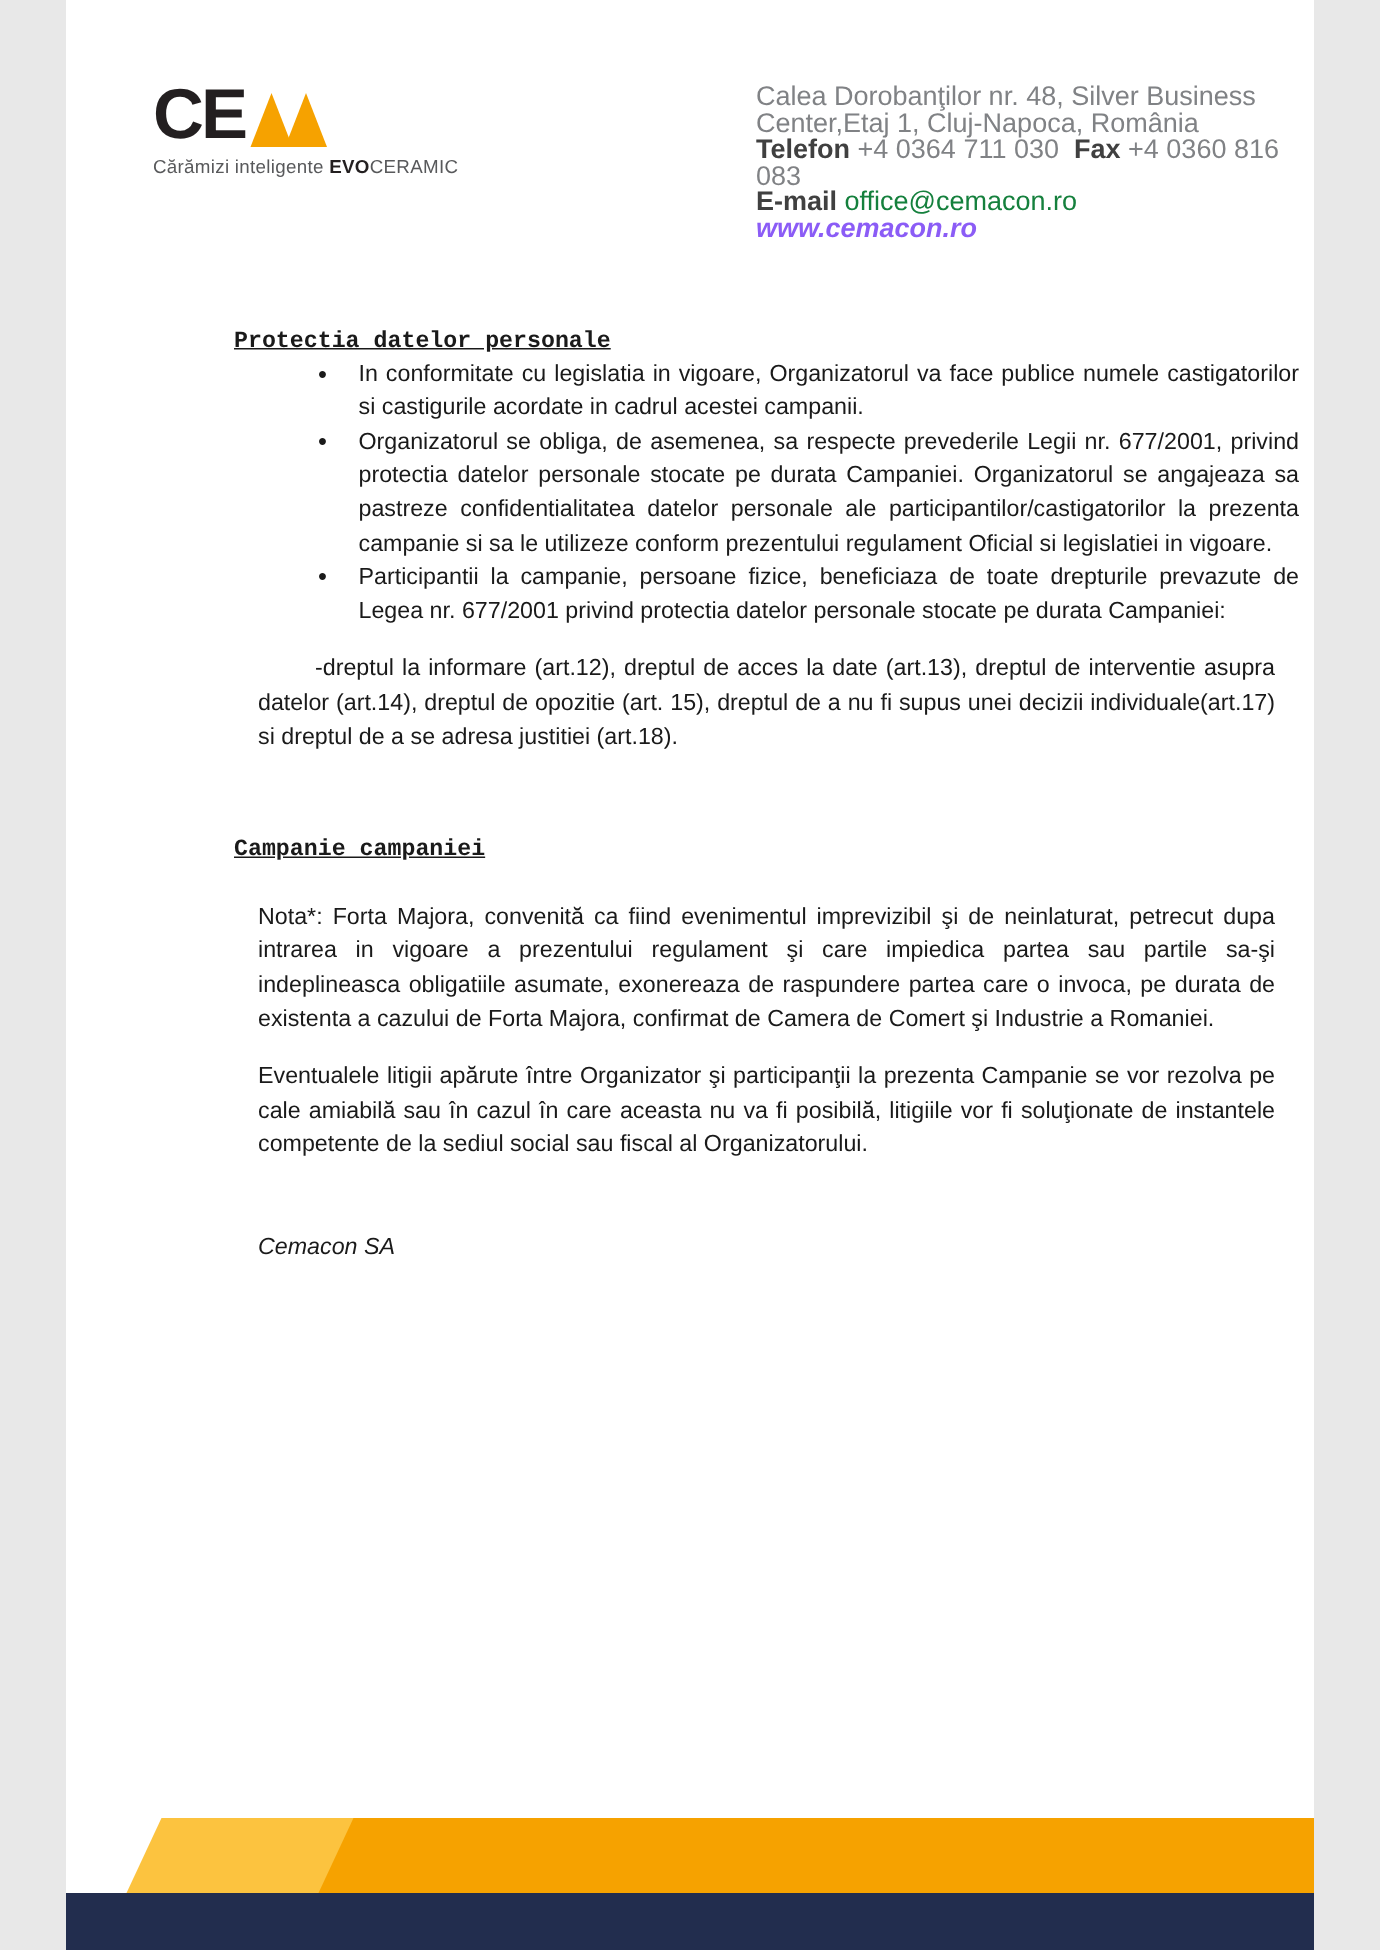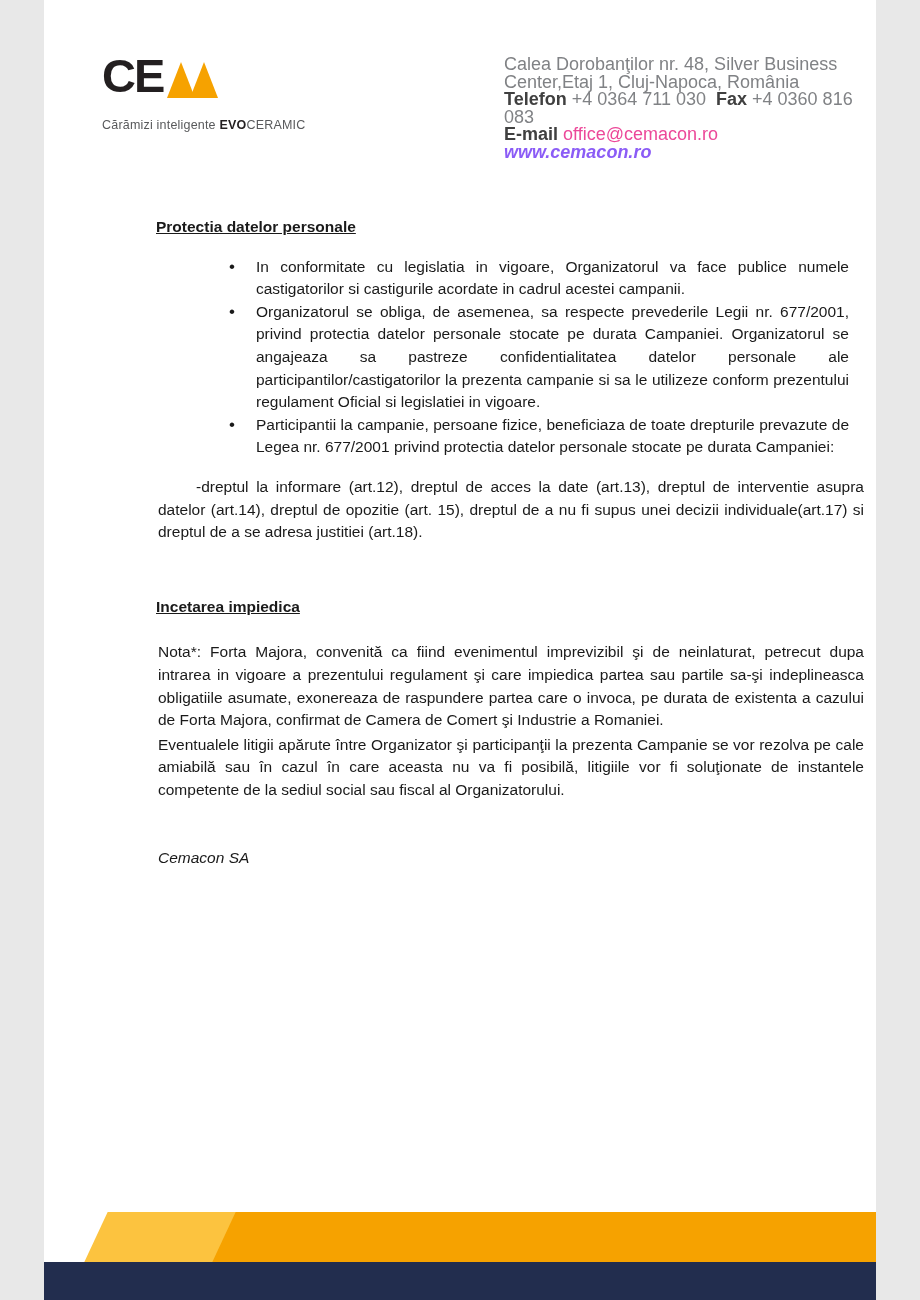--- a/index.html
+++ b/index.html
@@ -36,21 +36,21 @@
     margin: 0 3px 1px 4px;
   }
   .tri {
     width: 0; height: 0;
     border-left: 14px solid transparent;
     border-right: 14px solid transparent;
     border-bottom: 36px solid #f6a200;
   }
   .tri + .tri { margin-left: -5px; }
   .tagline {
-    margin-top: 19px;
+    margin-top: 5px;
     font-size: 12.5px;
     color: #58595b;
     text-align: right;
     letter-spacing: 0.2px;
   }
   .tagline b { color: #231f20; }
 
   .contact {
     position: absolute;
     left: 460px;
@@ -59,59 +59,59 @@
     line-height: 17.5px;
     color: #808285;
   }
   .contact b { color: #404040; }
   .contact .website {
     color: #8b5cf6;
     font-weight: bold;
     text-decoration: none;
     font-style: italic;
   }
-  .contact .email-link { color: #ec4899; text-decoration: none; }
+  .contact .email-link { color: #15803d; text-decoration: none; }
 
   
   .doc-body {
     position: absolute;
     left: 112px;
     top: 216px;
     width: 710px;
     font-size: 15.5px;
     line-height: 22.6px;
     text-align: justify;
   }
   .sec-title {
     font-size: 15.5px;
     font-weight: bold;
     margin: 0;
     text-align: left;
   }
-  .underlined { text-decoration: underline; }
+  .underlined { text-decoration: underline; font-family: Liberation Mono, monospace; }
 
   ul.bullets {
     list-style: none;
-    margin: 17px;
+    margin: 0;
     padding: 0;
   }
   ul.bullets li {
     position: relative;
     padding-left: 83px;
     text-align: justify;
   }
   ul.bullets li::before {
     content: "\2022";
     position: absolute;
     left: 56px;
     top: 0;
     font-size: 17px;
   }
 
-  .doc-body p { margin: 2px; }
+  .doc-body p { margin: 16px; }
   .indent-first { text-indent: 38px; }
   .gap-top-lg { margin-top: 52px !important; }
   .gap-top-md { margin-top: 45px !important; }
   .gap-top-sm { margin-top: 23px !important; }
   .signature { margin-top: 46px !important; text-align: left; font-style: italic; }
 
   
   .footer {
     position: absolute;
     left: 0; bottom: 0;
@@ -186,21 +186,21 @@
     <h3 class="sec-title underlined">Protectia datelor personale</h3>
 
     <ul class="bullets">
       <li>In conformitate cu legislatia in vigoare, Organizatorul va face publice numele castigatorilor si castigurile acordate in cadrul acestei campanii.</li>
       <li>Organizatorul se obliga, de asemenea, sa respecte prevederile Legii nr. 677/2001, privind protectia datelor personale stocate pe durata Campaniei. Organizatorul se angajeaza sa pastreze confidentialitatea datelor personale ale participantilor/castigatorilor la prezenta campanie si sa le utilizeze conform prezentului regulament Oficial si legislatiei in vigoare.</li>
       <li>Participantii la campanie, persoane fizice, beneficiaza de toate drepturile prevazute de Legea nr. 677/2001 privind protectia datelor personale stocate pe durata Campaniei:</li>
     </ul>
 
     <p class="indent-first">-dreptul la informare (art.12), dreptul de acces la date (art.13), dreptul de interventie asupra datelor (art.14), dreptul de opozitie (art. 15), dreptul de a nu fi supus unei decizii individuale(art.17) si dreptul de a se adresa justitiei (art.18).</p>
 
-    <h3 class="sec-title underlined gap-top-lg">Incetarea impiedica</h3>
+    <h3 class="sec-title underlined gap-top-lg">Campanie campaniei</h3>
     <p class="gap-top-sm">Nota*: Forta Majora, convenită ca fiind evenimentul imprevizibil şi de neinlaturat, petrecut dupa intrarea in vigoare a prezentului regulament şi care impiedica partea sau partile sa-şi indeplineasca obligatiile asumate, exonereaza de raspundere partea care o invoca, pe durata de existenta a cazului de Forta Majora, confirmat de Camera de Comert şi Industrie a Romaniei.</p>
 
     <p>Eventualele litigii apărute între Organizator şi participanţii la prezenta Campanie se vor rezolva pe cale amiabilă sau în cazul în care aceasta nu va fi posibilă, litigiile vor fi soluţionate de instantele competente de la sediul social sau fiscal al Organizatorului.</p>
 
     <p class="signature">Cemacon SA</p>
 
   </main>
 
   <footer class="footer">
     <div class="footer-orange"></div>

